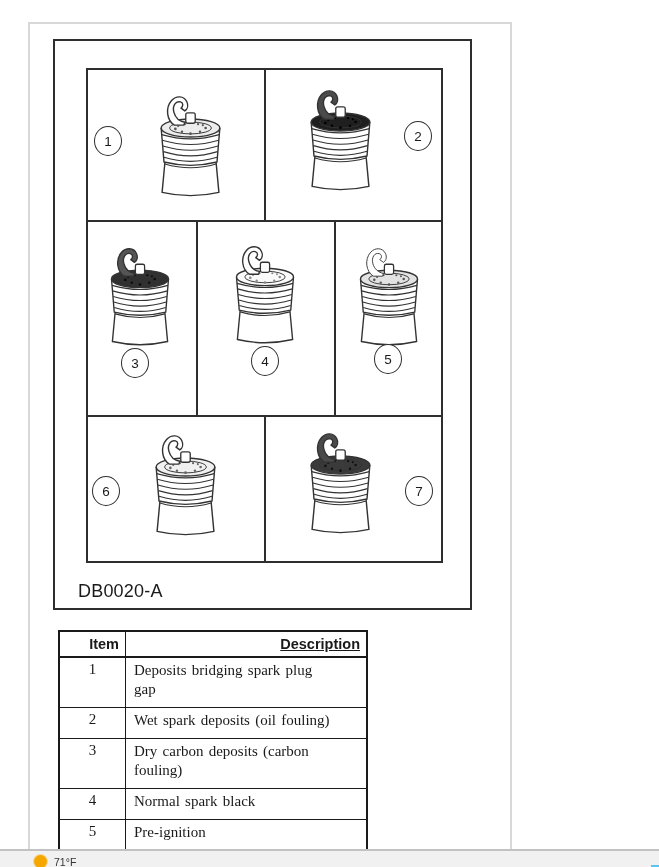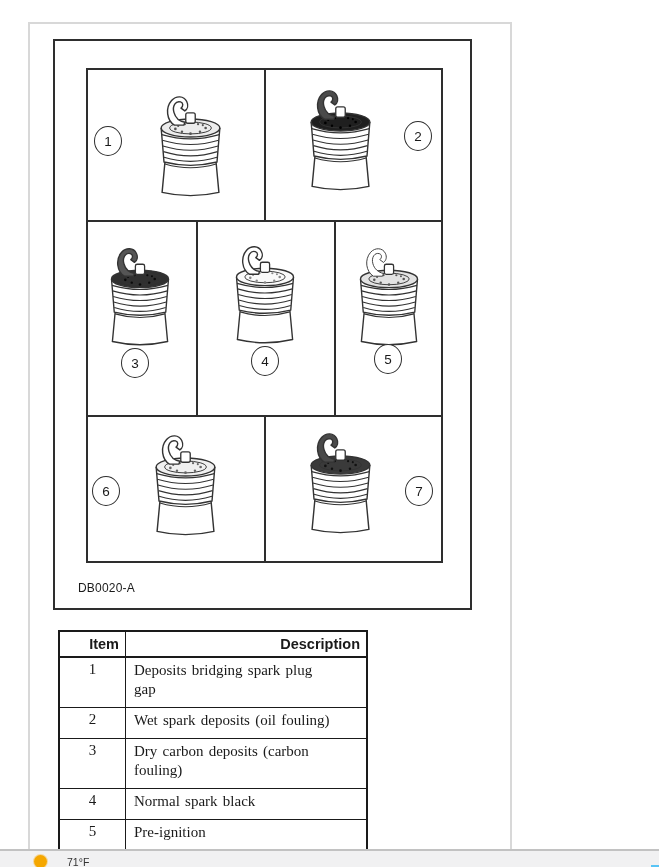--- a/index.html
+++ b/index.html
@@ -26,21 +26,21 @@
   .cell{position:absolute;box-sizing:border-box;}
   .b-r{border-right:2px solid #2e2e2e;}
   .b-b{border-bottom:2px solid #2e2e2e;}
   .num{
     position:absolute;width:26px;height:28px;border:1.5px solid #2e2e2e;
     border-radius:50%;display:flex;align-items:center;justify-content:center;
     font-size:13.5px;background:#fff;
   }
   .plug{position:absolute;}
   .caption{
-    position:absolute;left:23px;top:540px;font-size:12px;letter-spacing:.2px;
+    position:absolute;left:23px;top:540px;font-size:18px;letter-spacing:.2px;
   }
   
   .v-bridged{--face:#ececec;--dots:#555;}
   .v-wet{--face:#1f1f1f;--dots:#000;--hookf:#4a4a4a;}
   .v-dry{--face:#303030;--dots:#0a0a0a;--hookf:#555;}
   .v-normal{--face:#fafafa;--dots:#888;}
   .v-pre{--face:#e2e2e2;--dots:#555;--hookw:1;}
   .v-worn{--face:#f0f0f0;--dots:#666;}
   .v-dark{--face:#3a3a3a;--dots:#111;--hookf:#4a4a4a;}
   
@@ -49,37 +49,37 @@
     border-collapse:collapse;background:#fff;
     font-family:"Liberation Serif",serif;
   }
   .legend th,.legend td{border:1px solid #1a1a1a;box-sizing:content-box;}
   .legend{border:2px solid #1a1a1a;}
   .legend th{
     font-family:"Liberation Sans",sans-serif;font-weight:bold;font-size:14.5px;
     text-align:right;padding:4px 6px 4px 7px;border-bottom:2px solid #1a1a1a;
   }
   .col-item{width:52px;}
-  .col-desc{width:227px;}
+  .col-desc{width:227px;text-decoration:underline;}
   td.item{
     width:52px;text-align:center;font-size:15px;vertical-align:top;padding:3px 0 3px 0;
   }
   td.desc{
     width:195px;font-size:15px;line-height:19px;word-spacing:1.5px;
     padding:3px 31px 8px 8px;vertical-align:top;
   }
   tr.partial td{height:10px;border-bottom:none;}
   
   .taskbar{
     position:absolute;left:0;top:849px;width:659px;height:18px;
     background:#f1f1f2;border-top:2px solid #c2c2c2;box-sizing:border-box;
     overflow:hidden;z-index:10;
   }
   .weather{
-    position:absolute;left:14px;top:4px;display:flex;align-items:flex-start;gap:20px;padding-left:20px;
+    position:absolute;left:14px;top:4px;display:flex;align-items:flex-start;gap:7px;padding-left:20px;
   }
   .sun{
     width:13px;height:13px;border-radius:50%;background:#f5a700;
     box-shadow:0 0 0 1px rgba(245,167,0,.35);
   }
   .temp{font-size:10.5px;color:#333;margin-top:1px;}
   .app-blue{
     position:absolute;right:0;top:14px;width:8px;height:5px;background:#58c4f5;
   }
 </style>

